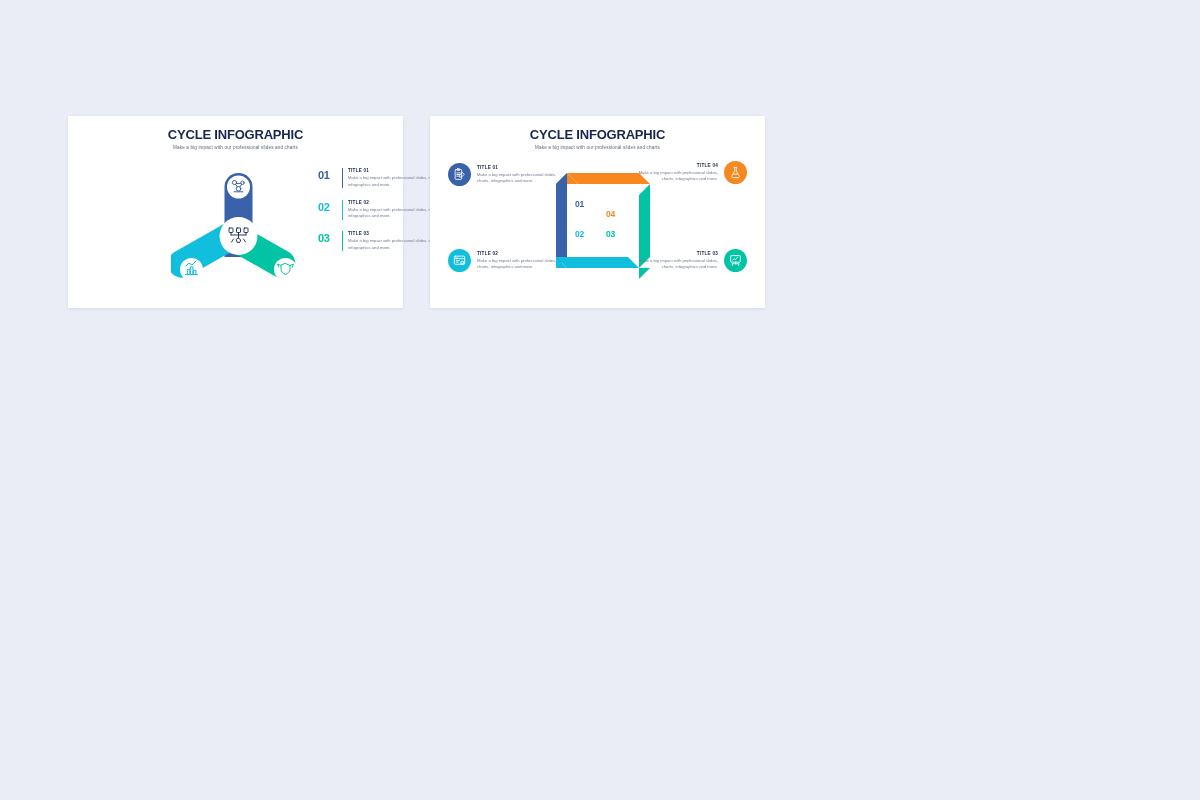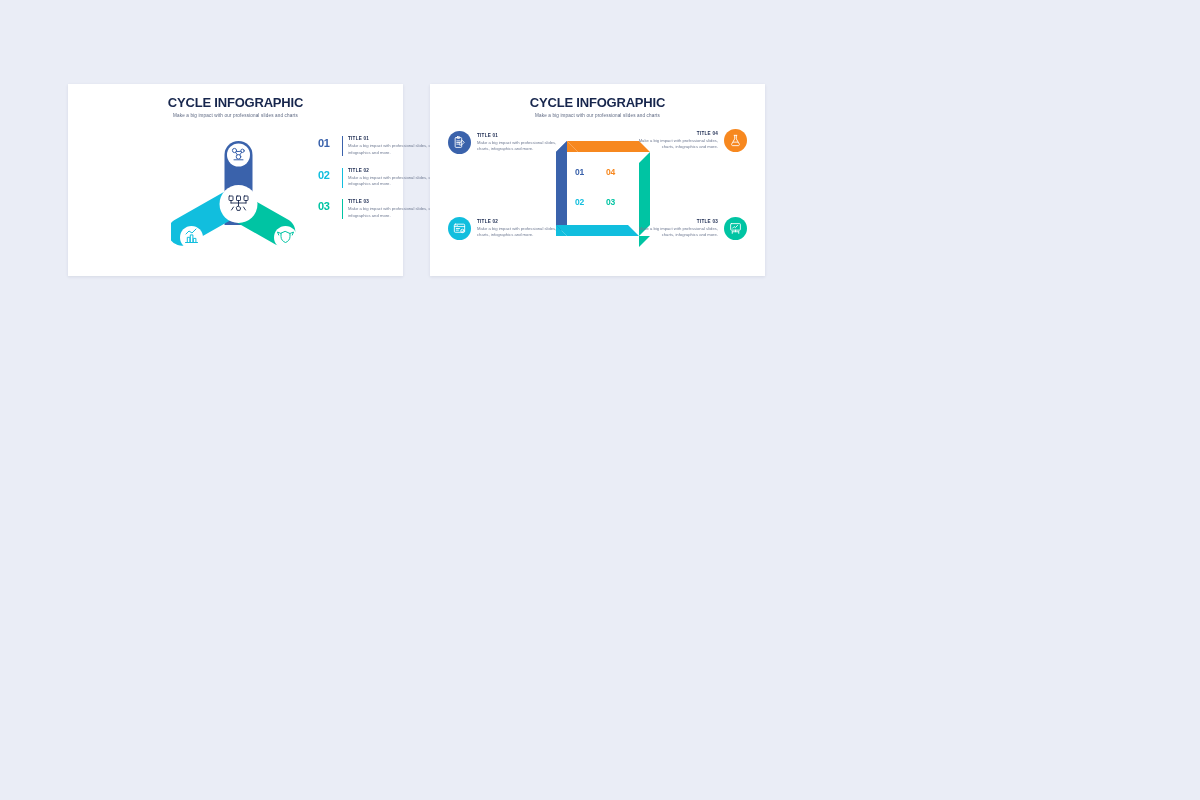--- a/index.html
+++ b/index.html
@@ -12,20 +12,21 @@
     background: #eaedf6;
     font-family: "Liberation Sans", sans-serif;
     overflow: hidden;
     position: relative;
   }
 
   .slide {
     position: absolute;
     background: #ffffff;
     box-shadow: 0 1px 3px rgba(40,50,80,0.10);
+    margin-top: 32px;
   }
   #slide-left  { left: 68px;  top: 84px; width: 335px; height: 192px; }
   #slide-right { left: 430px; top: 84px; width: 335px; height: 192px; }
 
   .slide-header {
     text-align: center;
     padding-top: 12px;
   }
   .slide-title {
     font-size: 13px;
@@ -276,21 +277,21 @@
         <path d="M5 88 H77 L88 99 H16 Z" fill="#11bede"></path>
         <path d="M5 88 V99 L16 99 Z" fill="#11bede"></path>
       </g>
 
       <path d="M16 15 H88 V88 H16 Z" fill="#ffffff"></path>
 
       <path d="M16 15 L27 15 L16 26 Z" fill="#ffffff"></path>
     </svg>
 
     <div class="oct-num" style="left:24px; top:30px; color:#3a62ab">01</div>
-    <div class="oct-num" style="left:55px; top:30px; color:#f7881f">04</div>
+    <div class="oct-num" style="left:55px; top:40px; color:#f7881f">04</div>
     <div class="oct-num" style="left:24px; top:60px; color:#11bede">02</div>
     <div class="oct-num" style="left:55px; top:60px; color:#00c4a3">03</div>
   </div>
 
   <div class="item it-left" style="left:18px; top:47px;">
     <div class="badge" style="background:#3a62ab">
       <svg width="13" height="13" viewBox="0 0 24 24" fill="none" stroke="#ffffff" stroke-width="1.6" stroke-linecap="round" stroke-linejoin="round">
         <rect x="4" y="3" width="12" height="18" rx="1.6"></rect>
         <rect x="7.5" y="1.3" width="5" height="3" rx="0.8"></rect>
         <path d="M7 9h6M7 12h6M7 15h4"></path>

